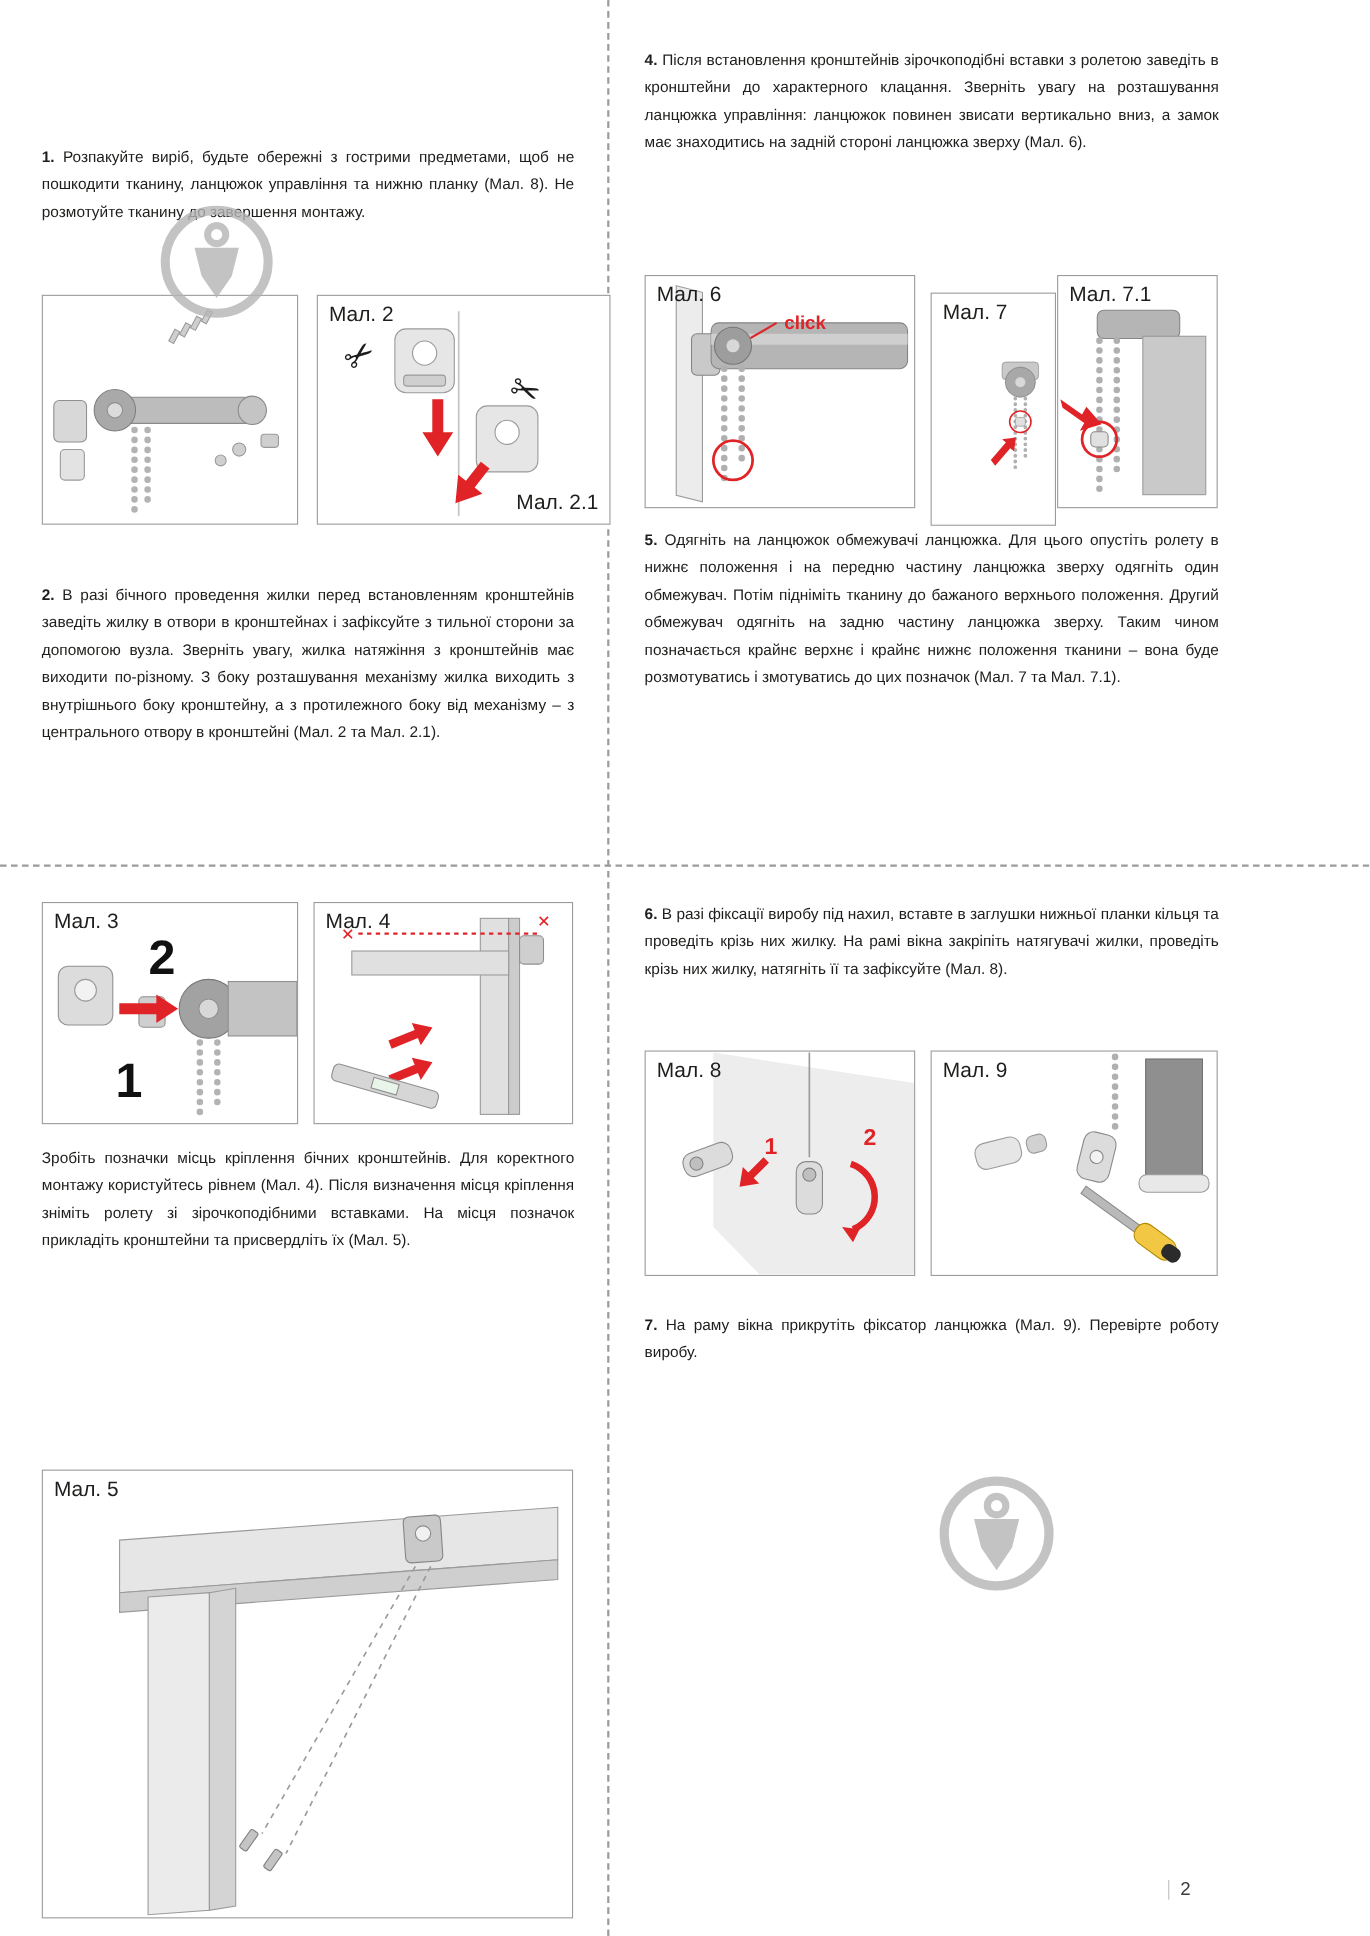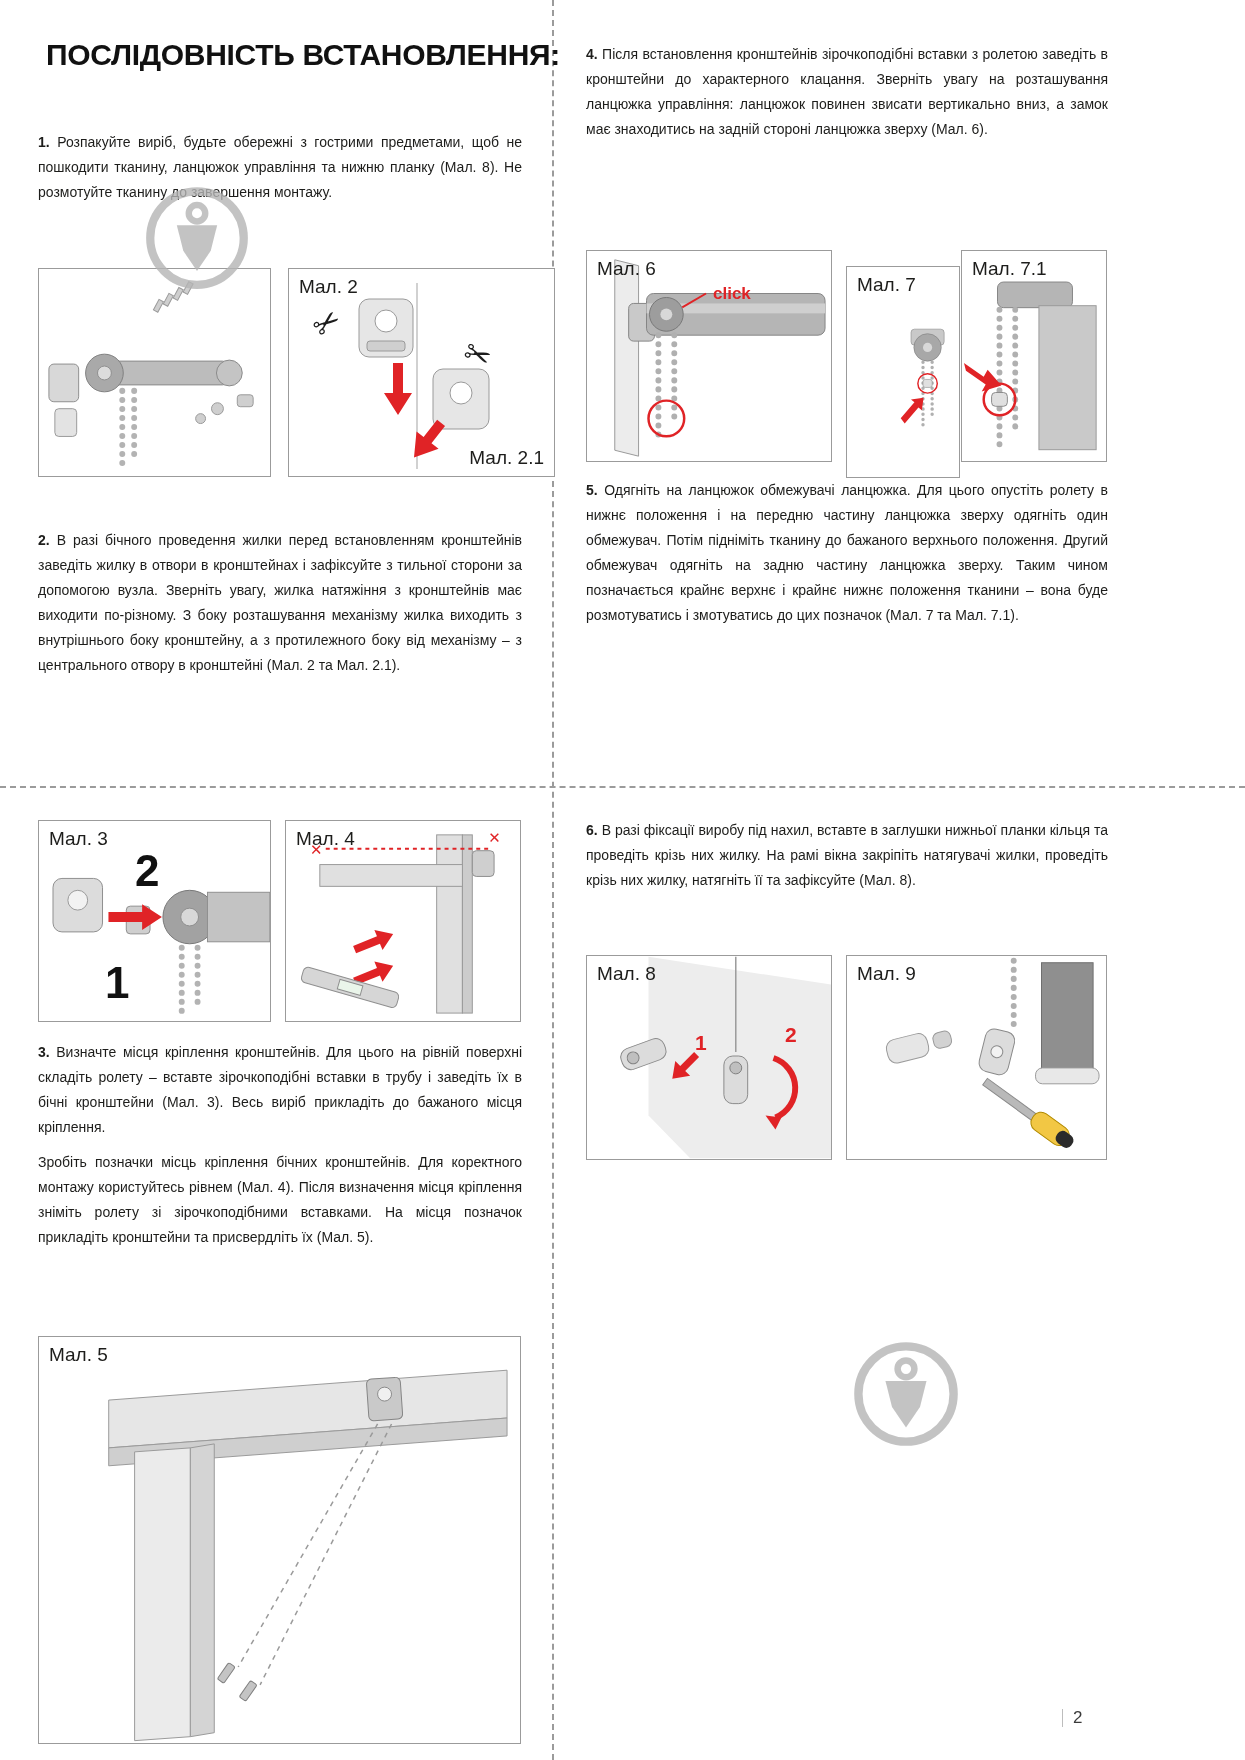--- a/index.html
+++ b/index.html
@@ -27,21 +27,20 @@
   svg{display:block;width:100%;height:100%;}
 </style>
 </head>
 <body>
 
 <div class="page">
 
   <div class="vdash"></div>
   <div class="hdash"></div>
 
-  <h1 class="title">ПОСЛІДОВНІСТЬ ВСТАНОВЛЕННЯ:</h1>
 
   <div class="step" style="left:38px;top:130px;width:484px;">
     <p><b class="num">1.</b> <span>Розпакуйте виріб, будьте обережні з гострими предметами, щоб не пошкодити тканину, ланцюжок управління та нижню планку (Мал. 8). Не розмотуйте тканину до завершення монтажу.</span></p>
   </div>
 
   <div class="wm" style="left:142px;top:183px;width:110px;height:110px;">
     <svg viewBox="0 0 120 120">
       <circle cx="60" cy="60" r="51" fill="none" stroke="#b5b5b5" stroke-width="9"></circle>
       <circle cx="60" cy="33" r="9" fill="none" stroke="#b5b5b5" stroke-width="7"></circle>
       <path d="M38 46 h44 l-7 28 l-15 22 l-15 -22 z" fill="#b5b5b5"></path>
@@ -143,21 +142,20 @@
         <path d="M66 150 l26 0 l0 -7 l16 11 l-16 11 l0 -7 l-26 0 z" transform="rotate(-22 88 150)"></path>
       </g>
       <g transform="rotate(16 64 170)">
         <rect x="14" y="160" width="100" height="16" rx="5" fill="#d6d6d6" stroke="#8f8f8f"></rect>
         <rect x="52" y="163" width="24" height="10" fill="#eaf5ea" stroke="#8f8f8f"></rect>
       </g>
     </svg>
   </div>
 
   <div class="step" style="left:38px;top:1040px;width:484px;">
-    <p><b class="num">3.</b> <span>Визначте місця кріплення кронштейнів. Для цього на рівній поверхні складіть ролету – вставте зірочкоподібні вставки в трубу і заведіть їх в бічні кронштейни (Мал. 3). Весь виріб прикладіть до бажаного місця кріплення.</span></p>
     <p>Зробіть позначки місць кріплення бічних кронштейнів. Для коректного монтажу користуйтесь рівнем (Мал. 4). Після визначення місця кріплення зніміть ролету зі зірочкоподібними вставками. На місця позначок прикладіть кронштейни та присвердліть їх (Мал. 5).</p>
   </div>
 
   <div class="figbox" style="left:38px;top:1336px;width:483px;height:408px;">
     <span class="figlabel">Мал. 5</span>
     <svg viewBox="0 0 483 405">
       <g>
         <polygon points="70,62 470,32 470,80 70,110" fill="#e6e6e6" stroke="#9a9a9a"></polygon>
         <polygon points="70,110 470,80 470,98 70,128" fill="#cfcfcf" stroke="#9a9a9a"></polygon>
         <polygon points="96,114 152,110 152,400 96,404" fill="#ebebeb" stroke="#9a9a9a"></polygon>
@@ -282,20 +280,23 @@
         <rect x="88" y="84" width="18" height="16" rx="6" fill="#d2d2d2" stroke="#9a9a9a"></rect>
       </g>
       <g transform="rotate(36 180 158)">
         <rect x="128" y="152" width="62" height="8" fill="#b9b9b9" stroke="#8a8a8a"></rect>
         <rect x="188" y="146" width="42" height="20" rx="9" fill="#f2c744" stroke="#b08900"></rect>
         <rect x="218" y="149" width="18" height="14" rx="6" fill="#2b2b2b"></rect>
       </g>
     </svg>
   </div>
 
+  <div class="step" style="left:586px;top:1192px;width:522px;">
+    <p><b class="num">7.</b> <span>На раму вікна прикрутіть фіксатор ланцюжка (Мал. 9). Перевірте роботу виробу.</span></p>
+  </div>
 
   <div class="wm" style="left:850px;top:1338px;width:112px;height:112px;">
     <svg viewBox="0 0 120 120">
       <circle cx="60" cy="60" r="51" fill="none" stroke="#b5b5b5" stroke-width="9"></circle>
       <circle cx="60" cy="33" r="9" fill="none" stroke="#b5b5b5" stroke-width="7"></circle>
       <path d="M38 46 h44 l-7 28 l-15 22 l-15 -22 z" fill="#b5b5b5"></path>
     </svg>
   </div>
 
   <div class="pagenum">

